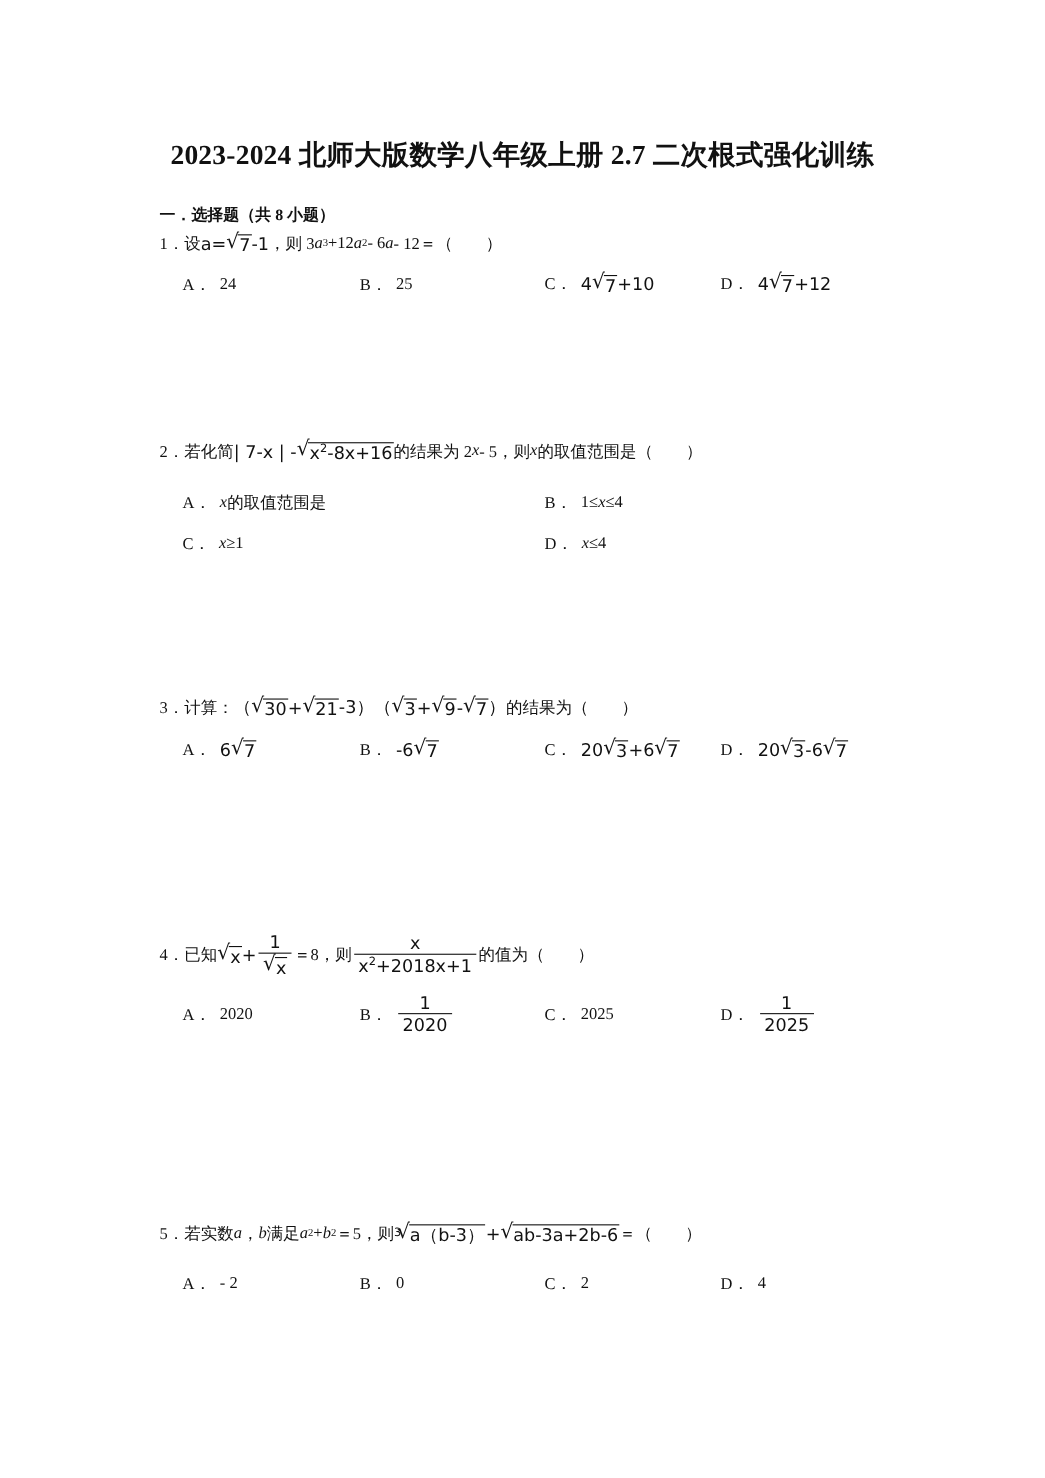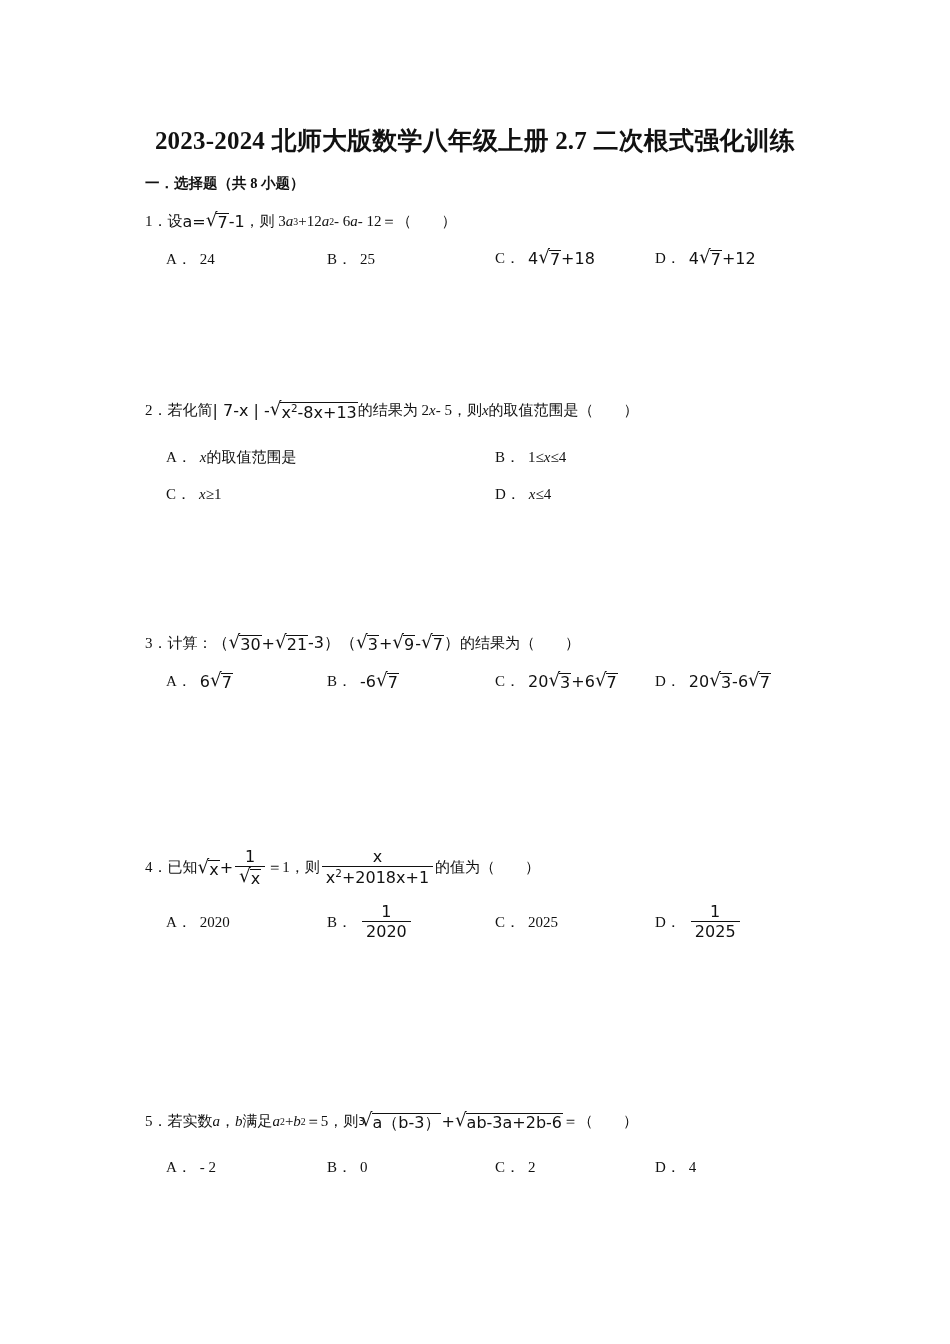--- a/index.html
+++ b/index.html
@@ -8,21 +8,21 @@
     font-family: "Liberation Serif", "DejaVu Serif", serif;
     color: #111111;
   }
   .title {
     position: absolute; left: 0; width: 950px; top: 124px;
     text-align: center; font-size: 25px; font-weight: bold;
     font-family: "Liberation Serif", "DejaVu Serif", serif;
     letter-spacing: 0.2px; white-space: nowrap;
   }
   .section {
-    position: absolute; left: 145px; top: 174px;
+    position: absolute; left: 145px; top: 186px;
     font-size: 14.5px; font-weight: bold; white-space: nowrap;
   }
   .q {
     position: absolute; left: 145px; font-size: 15px; white-space: nowrap;
     display: flex; align-items: center;
   }
   .opt {
     position: absolute; font-size: 15px; white-space: nowrap;
     display: flex; align-items: center;
   }
@@ -76,21 +76,21 @@
     <span>25</span>
 </div>
 <div class="opt" style="left:495px; top:248px;">
   <span class="lbl">C．</span>
   <span class="m">
       <span>4</span>
       <span class="sq">
         <span class="rad">√</span>
         <span class="rc">7</span>
       </span>
-      <span> +18</span>
+      <span> +10</span>
     </span>
 </div>
 <div class="opt" style="left:655px; top:248px;">
   <span class="lbl">D．</span>
   <span class="m">
       <span>4</span>
       <span class="sq">
         <span class="rad">√</span>
         <span class="rc">7</span>
       </span>
@@ -98,21 +98,21 @@
     </span>
 </div>
 
 <div class="q" style="top:400px;">
   <span>2．</span>
   <span>若化简 </span>
   <span class="m">
     <span>| 7-x | -</span>
     <span class="sq">
         <span class="rad">√</span>
-        <span class="rc"><span>x</span><sup>2</sup><span>-8x+13</span></span>
+        <span class="rc"><span>x</span><sup>2</sup><span>-8x+16</span></span>
       </span>
   </span>
   <span>的结果为 2</span>
     <span class="i">x</span>
     <span> - 5，则 </span>
     <span class="i">x</span>
     <span> 的取值范围是（　　）</span>
 </div>
 <div class="opt" style="left:166px; top:448px;">
   <span class="lbl">A．</span>
@@ -230,21 +230,21 @@
       </span>
     <span>+</span>
     <span class="frac">
       <span class="num">1</span>
       <span class="den"><span class="sq">
             <span class="rad">√</span>
             <span class="rc">x</span>
           </span></span>
     </span>
   </span>
-  <span>＝1，则</span>
+  <span>＝8，则</span>
   <span class="m">
     <span class="frac">
       <span class="num">x</span>
       <span class="den"><span>x</span><sup>2</sup><span>+2018x+1</span></span>
     </span>
   </span>
   <span>的值为（　　）</span>
 </div>
 <div class="opt" style="left:166px; top:913px;">
   <span class="lbl">A．</span>

